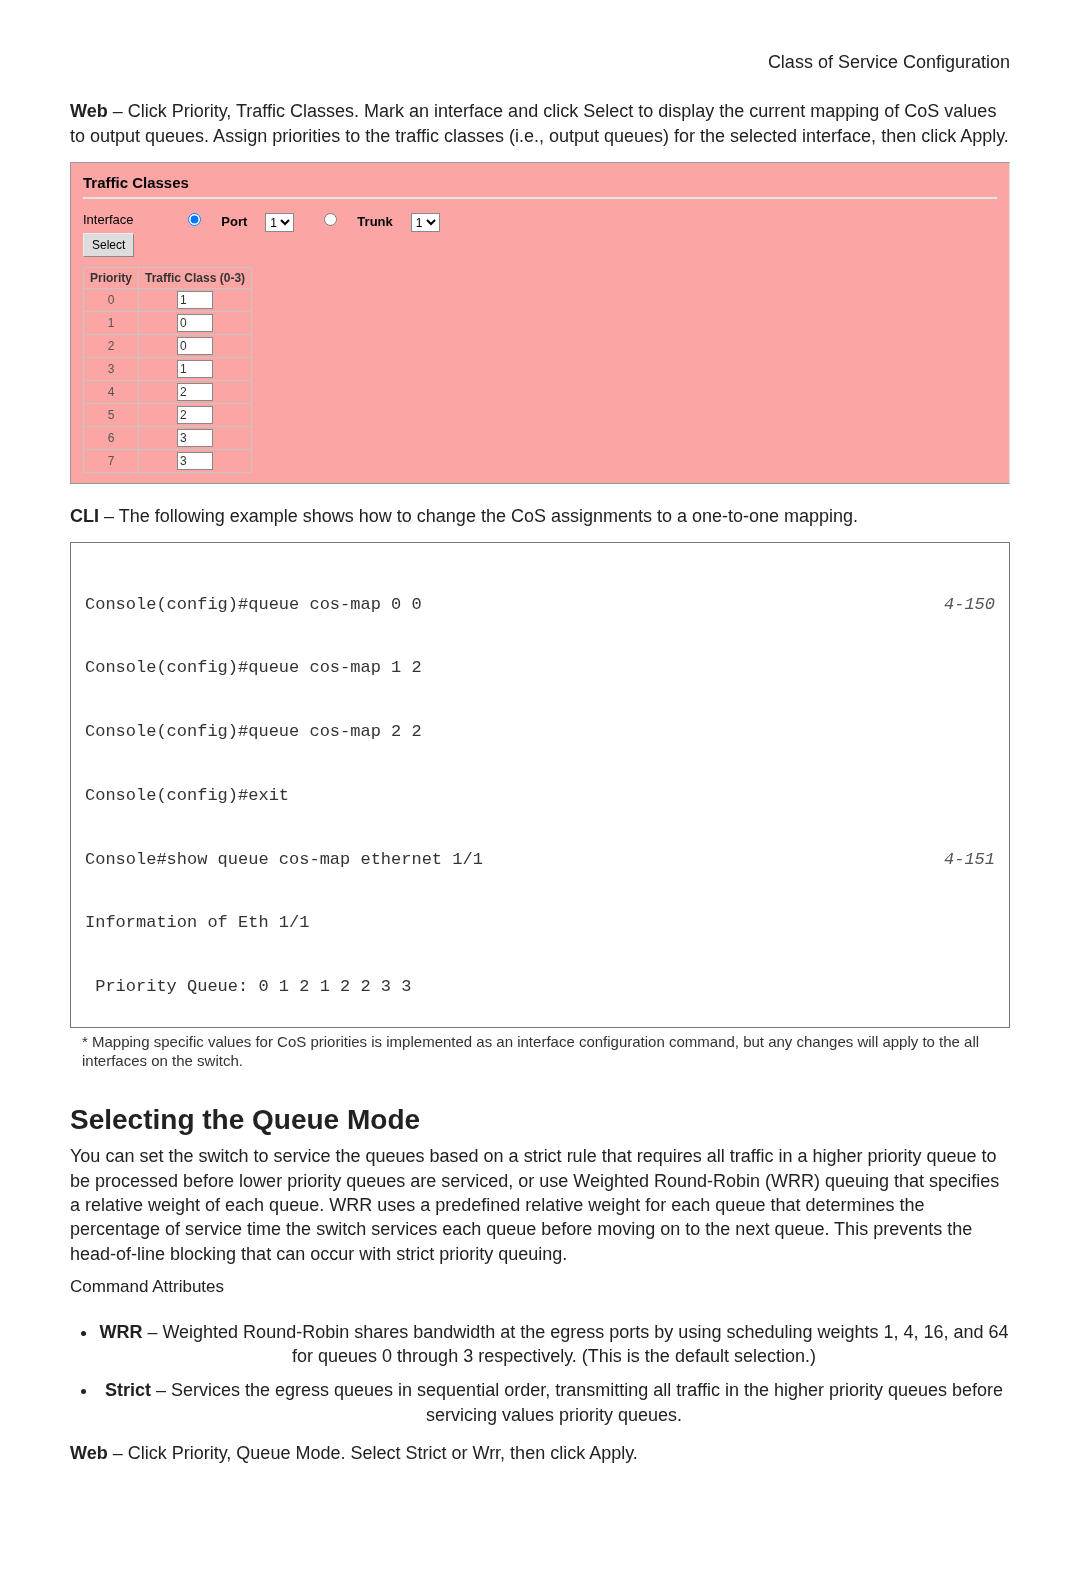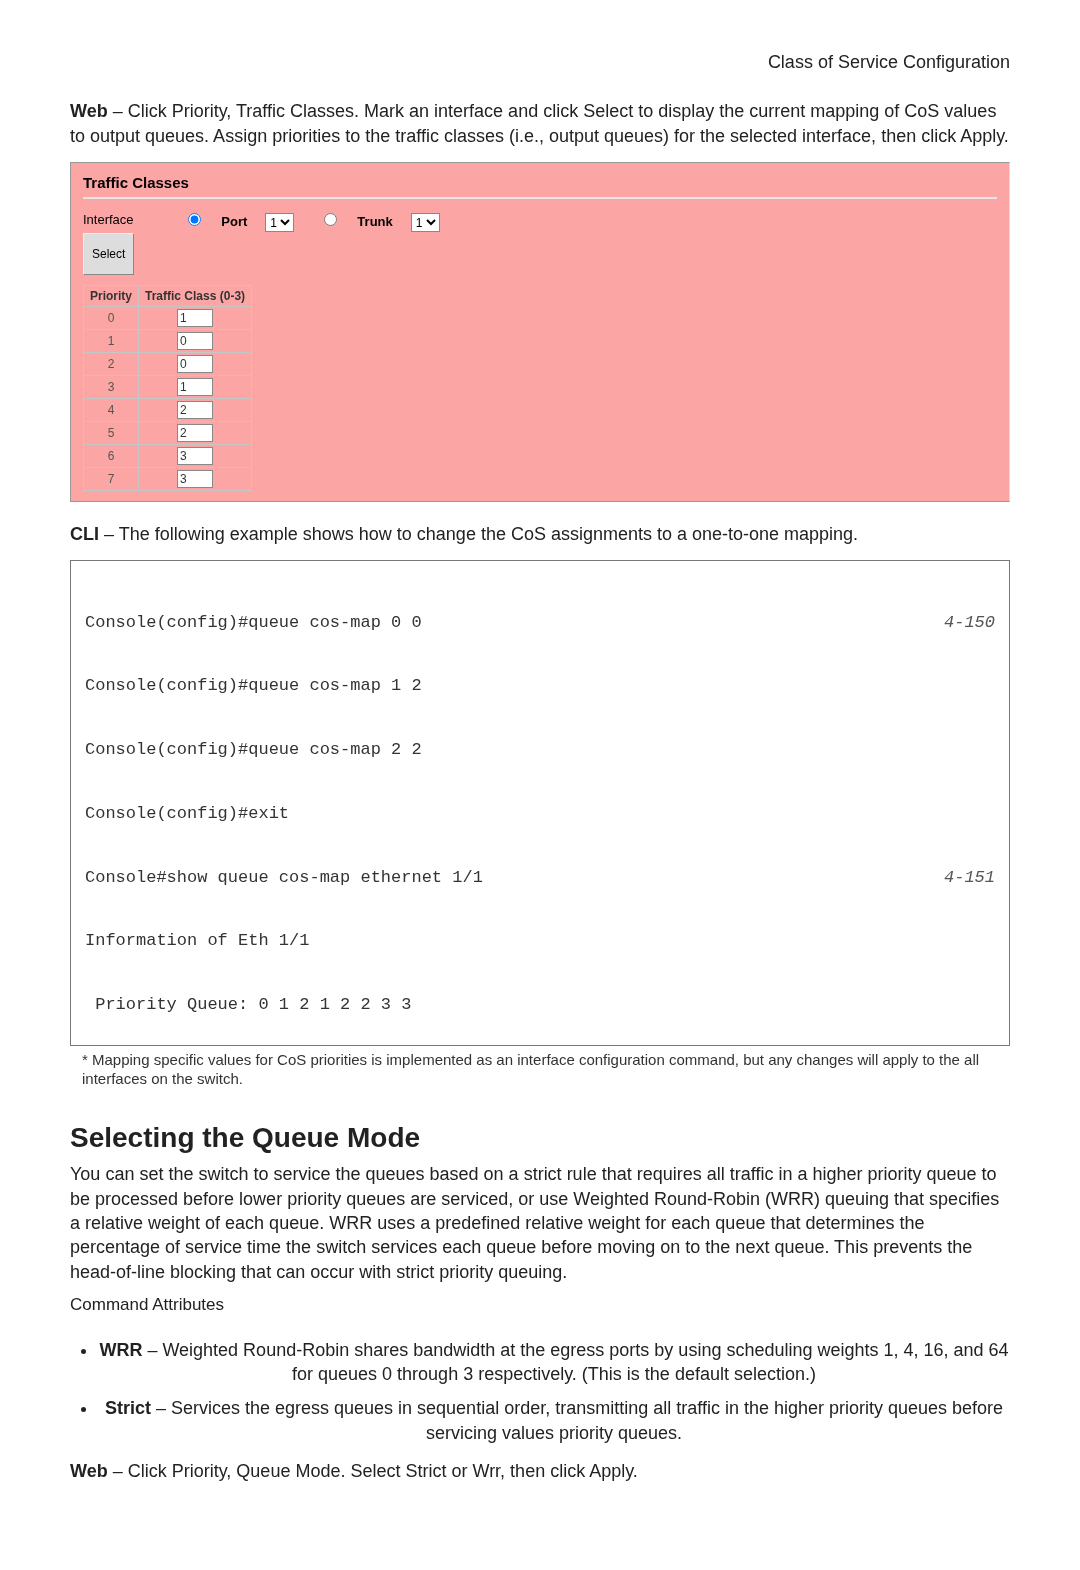--- a/index.html
+++ b/index.html
@@ -57,21 +57,21 @@
       align-items: flex-start;
     }
     .iface-labels .lbl {
       font-weight: normal;
       font-size: 13px;
       margin-bottom: 4px;
     }
     .winbtn {
       font-family: Tahoma, sans-serif;
       font-size: 12px;
-      padding: 13px 8px;
+      padding: 4px 8px;
       border: 1px solid #888;
       border-top-color: #eee;
       border-left-color: #eee;
       background: #ddd;
       cursor: pointer;
     }
     .controls {
       display: flex;
       align-items: flex-start;
       gap: 18px;

